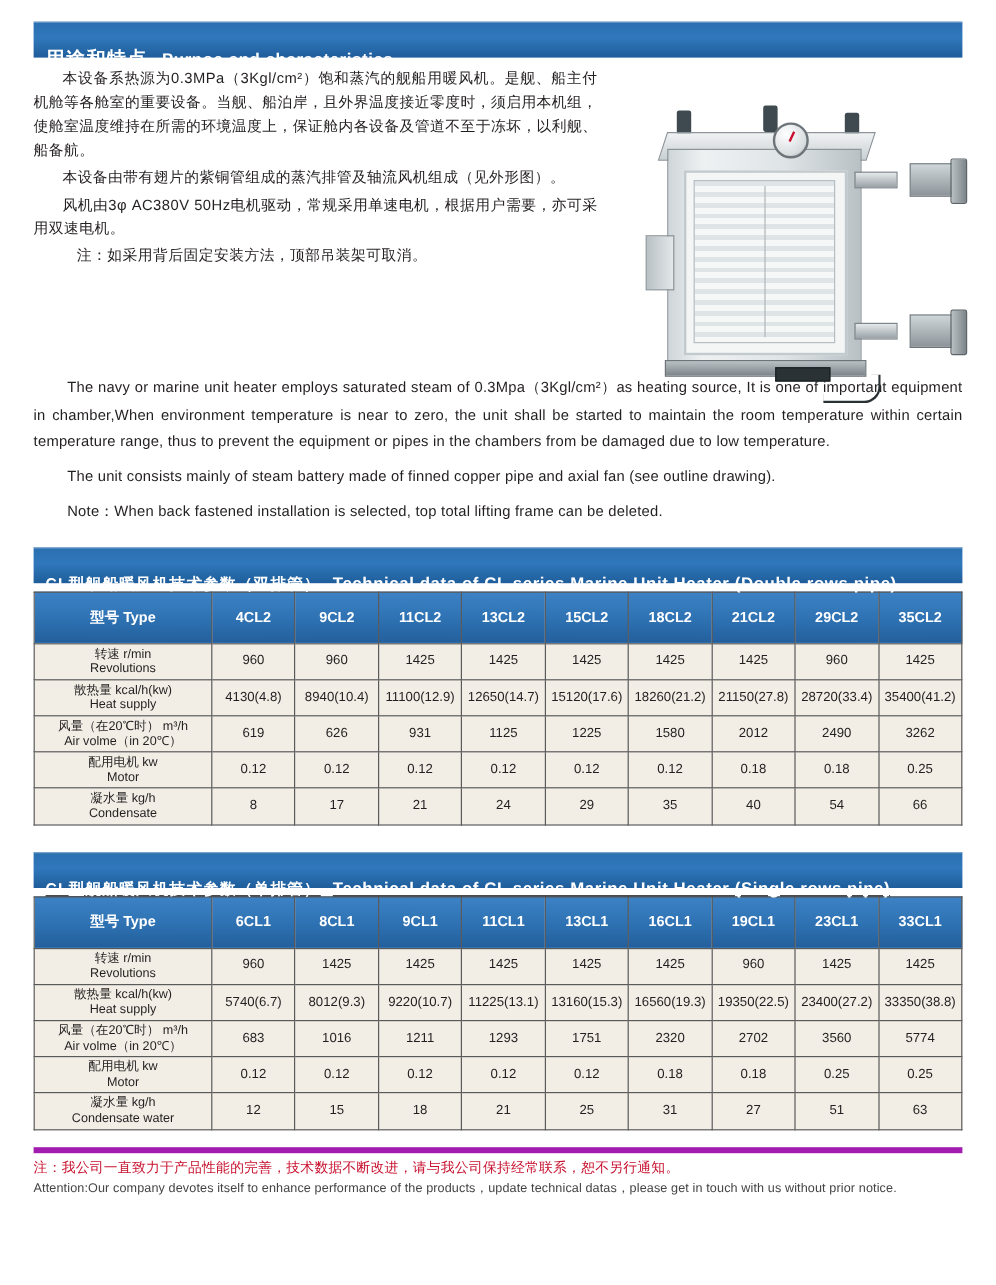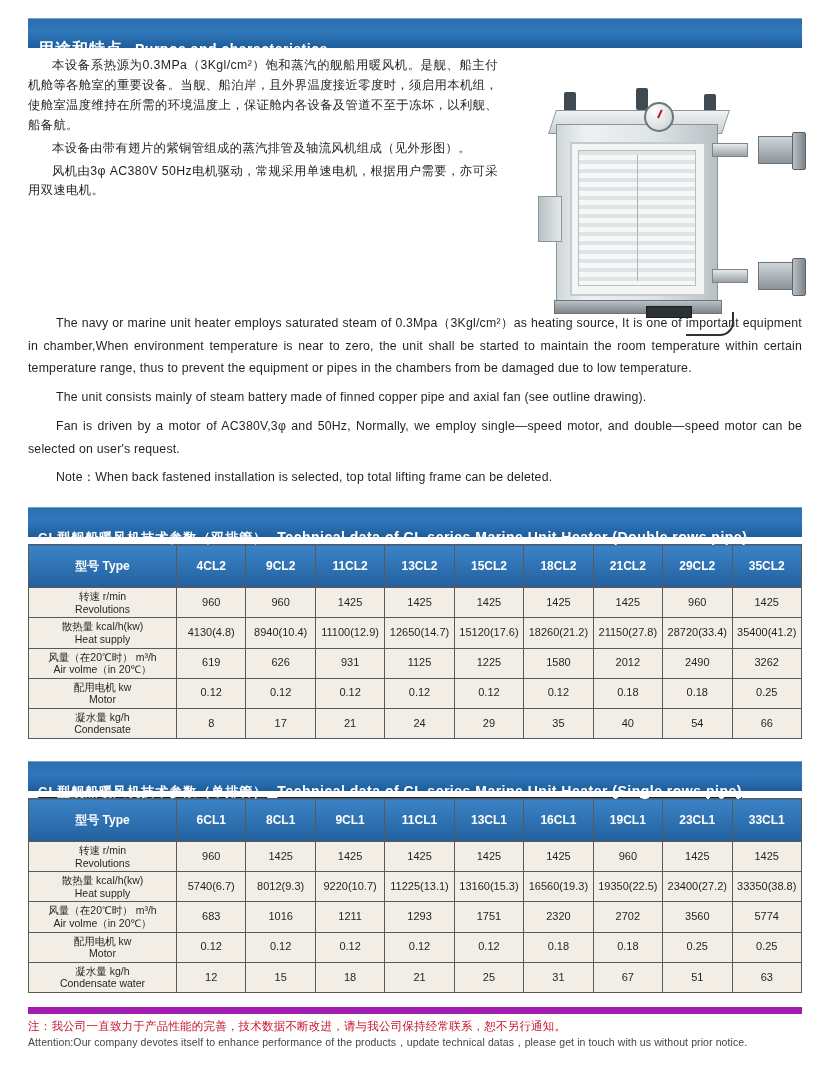--- a/index.html
+++ b/index.html
@@ -126,21 +126,21 @@
     font-size: 10.5px;
     line-height: 1.2;
     padding: 2px 2px;
   }
   table.spec td.rowhead .l1 { display: block; }
   table.spec td.rowhead .l2 { display: block; }
 
   
   .footer-note {
     margin-top: 14px;
-    border-top: 7px solid #a21caf;
+    border-top: 5px solid #a21caf;
     padding-top: 5px;
   }
   .footer-note .cn {
     color: #c8102e;
     font-size: 11.5px;
     letter-spacing: 0.2px;
     margin-bottom: 2px;
   }
   .footer-note .en {
     color: #444;
@@ -313,20 +313,21 @@
       <span class="cn">用途和特点</span>
       <span class="en">Purpoe and characteristics</span>
     </div>
   </div>
 
   <div class="intro">
     <div class="intro-text">
       <p class="indent">本设备系热源为0.3MPa（3Kgl/cm²）饱和蒸汽的舰船用暖风机。是舰、船主付机舱等各舱室的重要设备。当舰、船泊岸，且外界温度接近零度时，须启用本机组，使舱室温度维持在所需的环境温度上，保证舱内各设备及管道不至于冻坏，以利舰、船备航。</p>
       <p class="indent">本设备由带有翅片的紫铜管组成的蒸汽排管及轴流风机组成（见外形图）。</p>
       <p class="indent">风机由3φ AC380V 50Hz电机驱动，常规采用单速电机，根据用户需要，亦可采用双速电机。</p>
+      <p class="indent2">注：如采用背后固定安装方法，顶部吊装架可取消。</p>
     </div>
 
     <div class="intro-figure">
       <div class="unit">
         <div class="u-hook h1"></div>
         <div class="u-hook h2"></div>
         <div class="u-hook h3"></div>
         <div class="u-top"></div>
         <div class="u-body"></div>
         <div class="u-leftbox"></div>
@@ -344,21 +345,20 @@
         <div class="u-base"></div>
         <div class="u-ctrl"></div>
         <div class="u-wire"></div>
       </div>
     </div>
   </div>
 
   <div class="english">
     <p class="ind">The navy or marine unit heater employs saturated steam of 0.3Mpa（3Kgl/cm²）as heating source, It is one of important equipment in chamber,When environment temperature is near to zero, the unit shall be started to maintain the room temperature within certain temperature range, thus to prevent the equipment or pipes in the chambers from be damaged due to low temperature.</p>
     <p class="ind">The unit consists mainly of steam battery made of finned copper pipe and axial fan (see outline drawing).</p>
-    <p class="ind">Fan is driven by a motor of AC380V,3φ and 50Hz, Normally, we employ single—speed motor, and double—speed motor can be selected on user's request.</p>
     <p class="ind">Note：When back fastened installation is selected, top total lifting frame can be deleted.</p>
   </div>
 
   <div class="section-bar small">
     <div class="bar-inner">
       <span class="cn">CL型舰船暖风机技术参数（双排管）</span>
       <span class="en">Technical data of CL series Marine Unit Heater (Double rows pipe)</span>
     </div>
   </div>
 
@@ -553,21 +553,21 @@
         <td class="rowhead">
           <span class="l1">凝水量 kg/h</span>
           <span class="l2">Condensate water</span>
         </td>
         <td>12</td>
         <td>15</td>
         <td>18</td>
         <td>21</td>
         <td>25</td>
         <td>31</td>
-        <td>67</td>
+        <td>27</td>
         <td>51</td>
         <td>63</td>
       </tr>
     </tbody>
   </table>
 
   <div class="footer-note">
     <div class="cn">注：我公司一直致力于产品性能的完善，技术数据不断改进，请与我公司保持经常联系，恕不另行通知。</div>
     <div class="en">Attention:Our company devotes itself to enhance performance of the products，update technical datas，please get in touch with us without prior notice.</div>
   </div>

